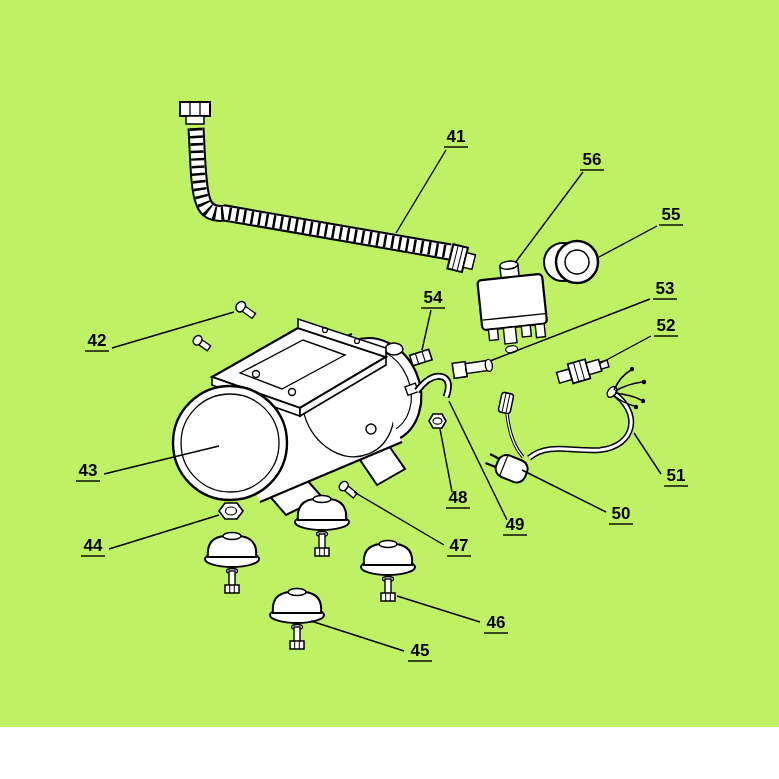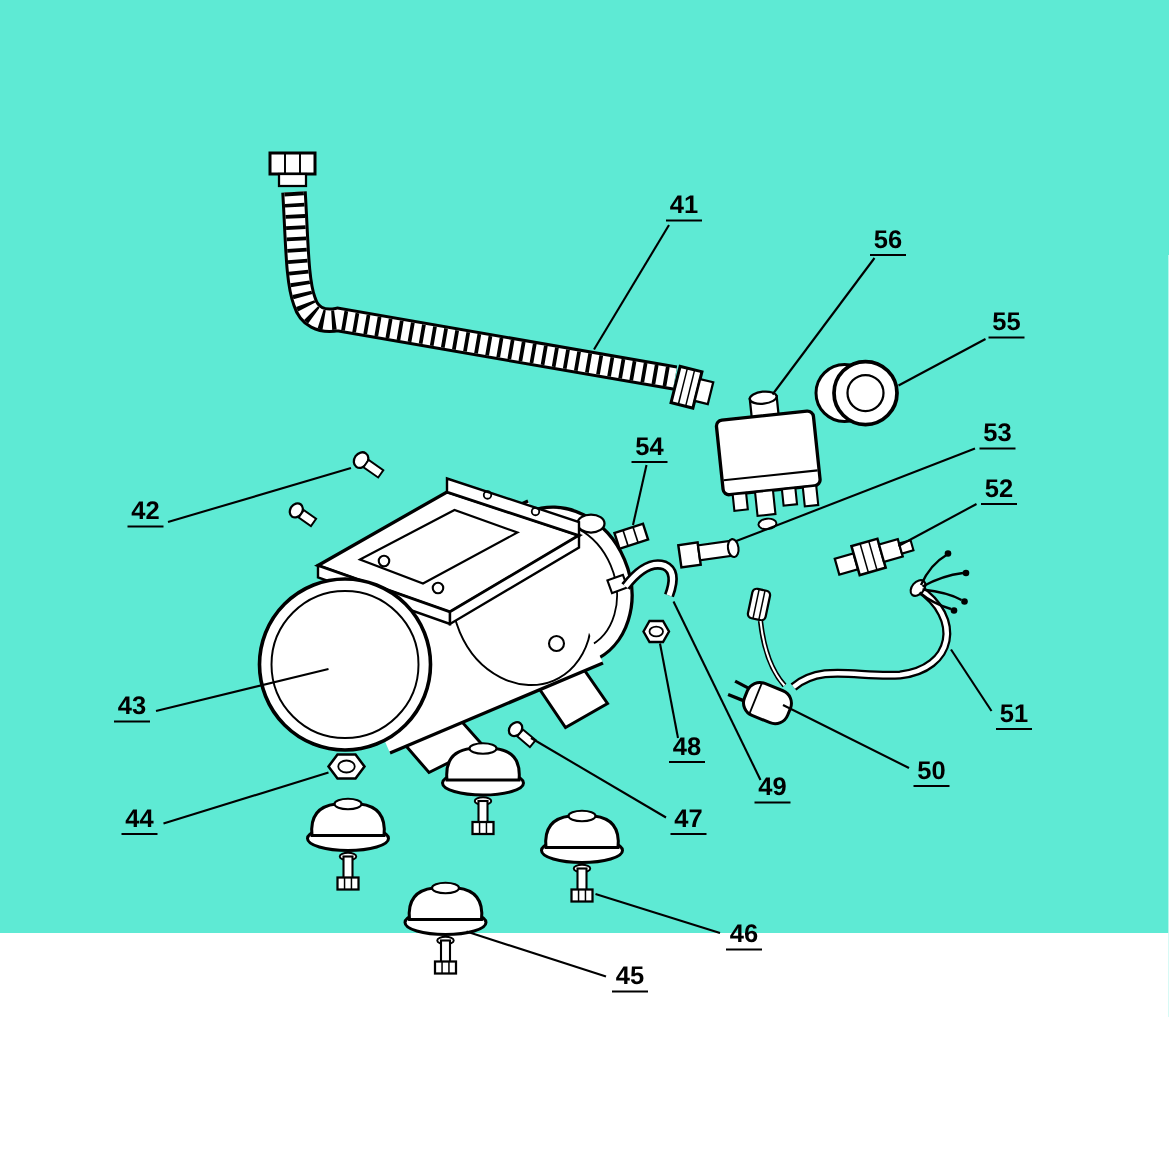--- a/index.html
+++ b/index.html
@@ -7,22 +7,22 @@
     padding: 0;
     background: #ffffff;
     width: 779px;
     height: 779px;
     overflow: hidden;
     font-family: "Liberation Sans", sans-serif;
   }
   .canvas {
     position: relative;
     width: 779px;
-    height: 622px;
-    background: #5eead4;
+    height: 727px;
+    background: #bef264;
     text-decoration: underline;
   }
   svg { display: block; }
   .part-num {
     font-family: "Liberation Sans", sans-serif;
     font-weight: bold;
     font-size: 17px;
     fill: #000000;
     text-anchor: middle;
   }

